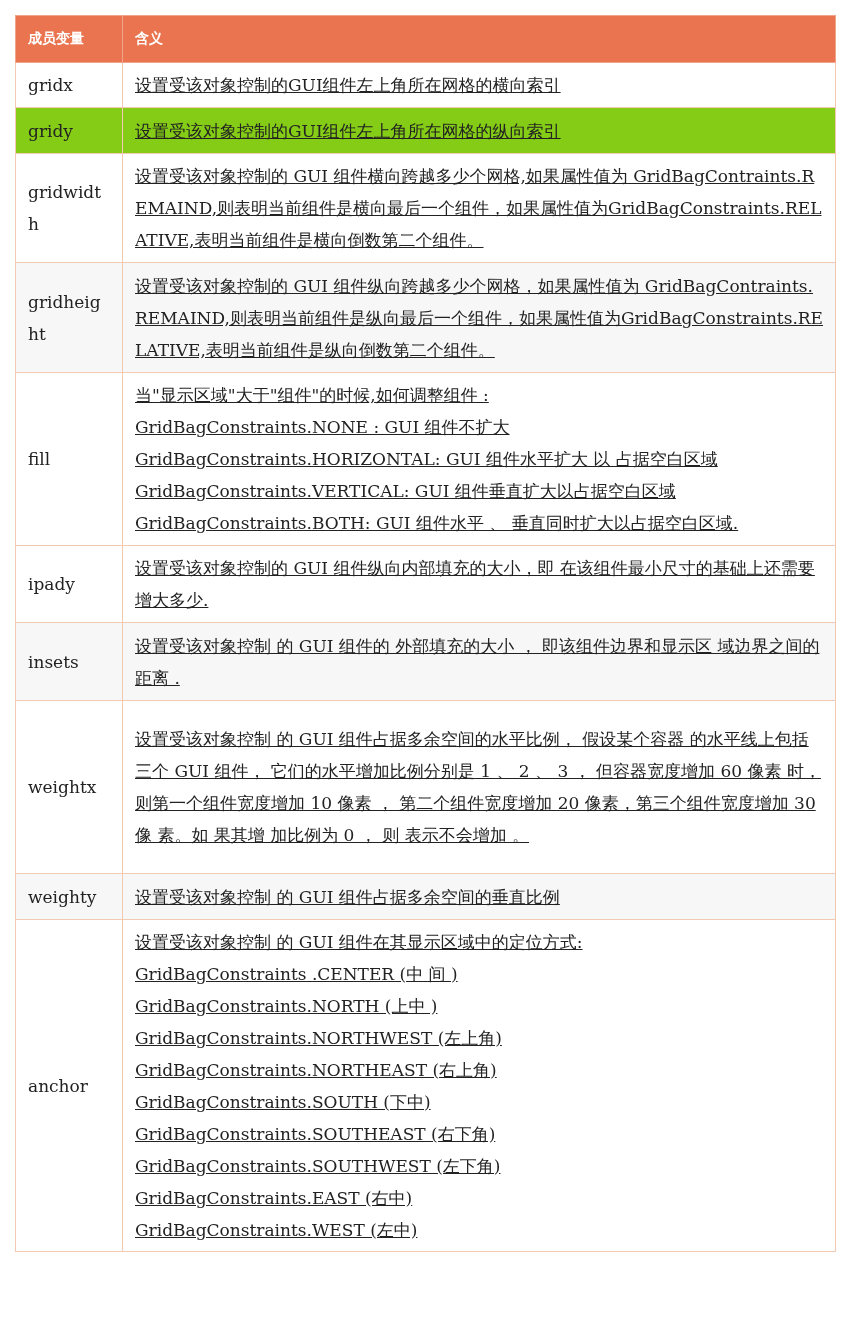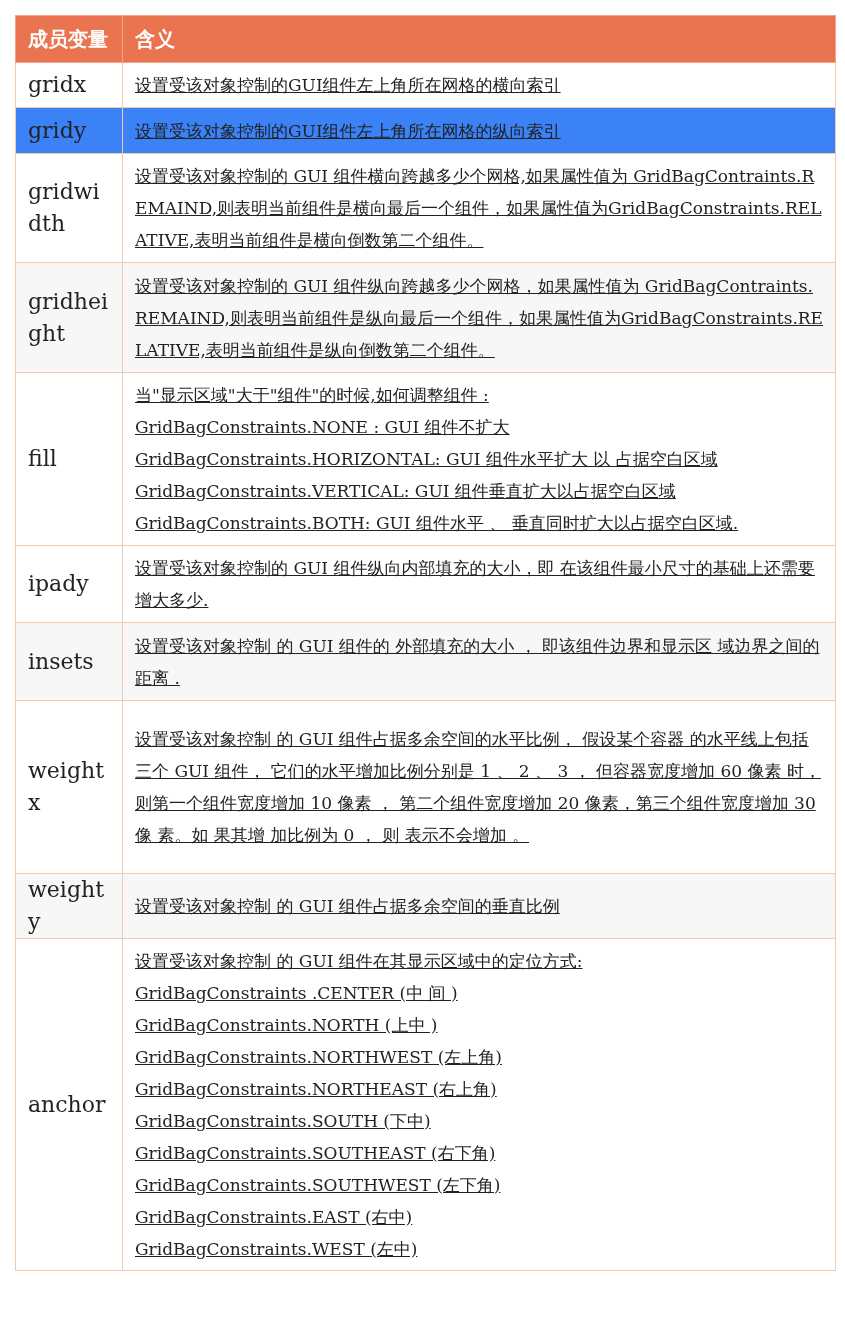--- a/index.html
+++ b/index.html
@@ -3,29 +3,29 @@
 <meta charset="utf-8">
 <style>
   html, body { margin: 0; padding: 0; background: #ffffff; }
   body { width: 845px; height: 1340px; position: relative; overflow: hidden;
          font-family: "DejaVu Serif", "Liberation Serif", serif; color: #222; }
   table.doc { position: absolute; left: 15px; top: 15px; width: 820px;
               border-collapse: collapse; table-layout: fixed; font-size: 17px; }
   table.doc th, table.doc td { border: 1px solid #f2c9b1; vertical-align: middle;
               padding: 0 12px; text-align: left; }
   table.doc th { background: #e9744f; color: #fff; font-weight: bold; height: 46px;
-                 font-size: 20px; border-color: #f0a58a; }
+                 font-size: 14px; border-color: #f0a58a; }
   table.doc col.c1 { width: 107px; }
   table.doc col.c2 { width: 713px; }
-  td.name { font-size: 22px; word-break: break-all; line-height: 32px; }
+  td.name { font-size: 17px; word-break: break-all; line-height: 32px; }
   td.desc { line-height: 32px; padding-top: 6px; padding-bottom: 6px; word-break: break-all; text-decoration: underline; }
   td.desc div { white-space: normal; }
   tr.white td { background: #ffffff; }
   tr.gray td { background: #f7f7f7; }
-  tr.peach td { background: #3b82f6; }
+  tr.peach td { background: #84cc16; }
 </style>
 </head>
 <body>
 
 <table class="doc">
   <colgroup>
       <col class="c1">
       <col class="c2">
     </colgroup>
   <thead>

